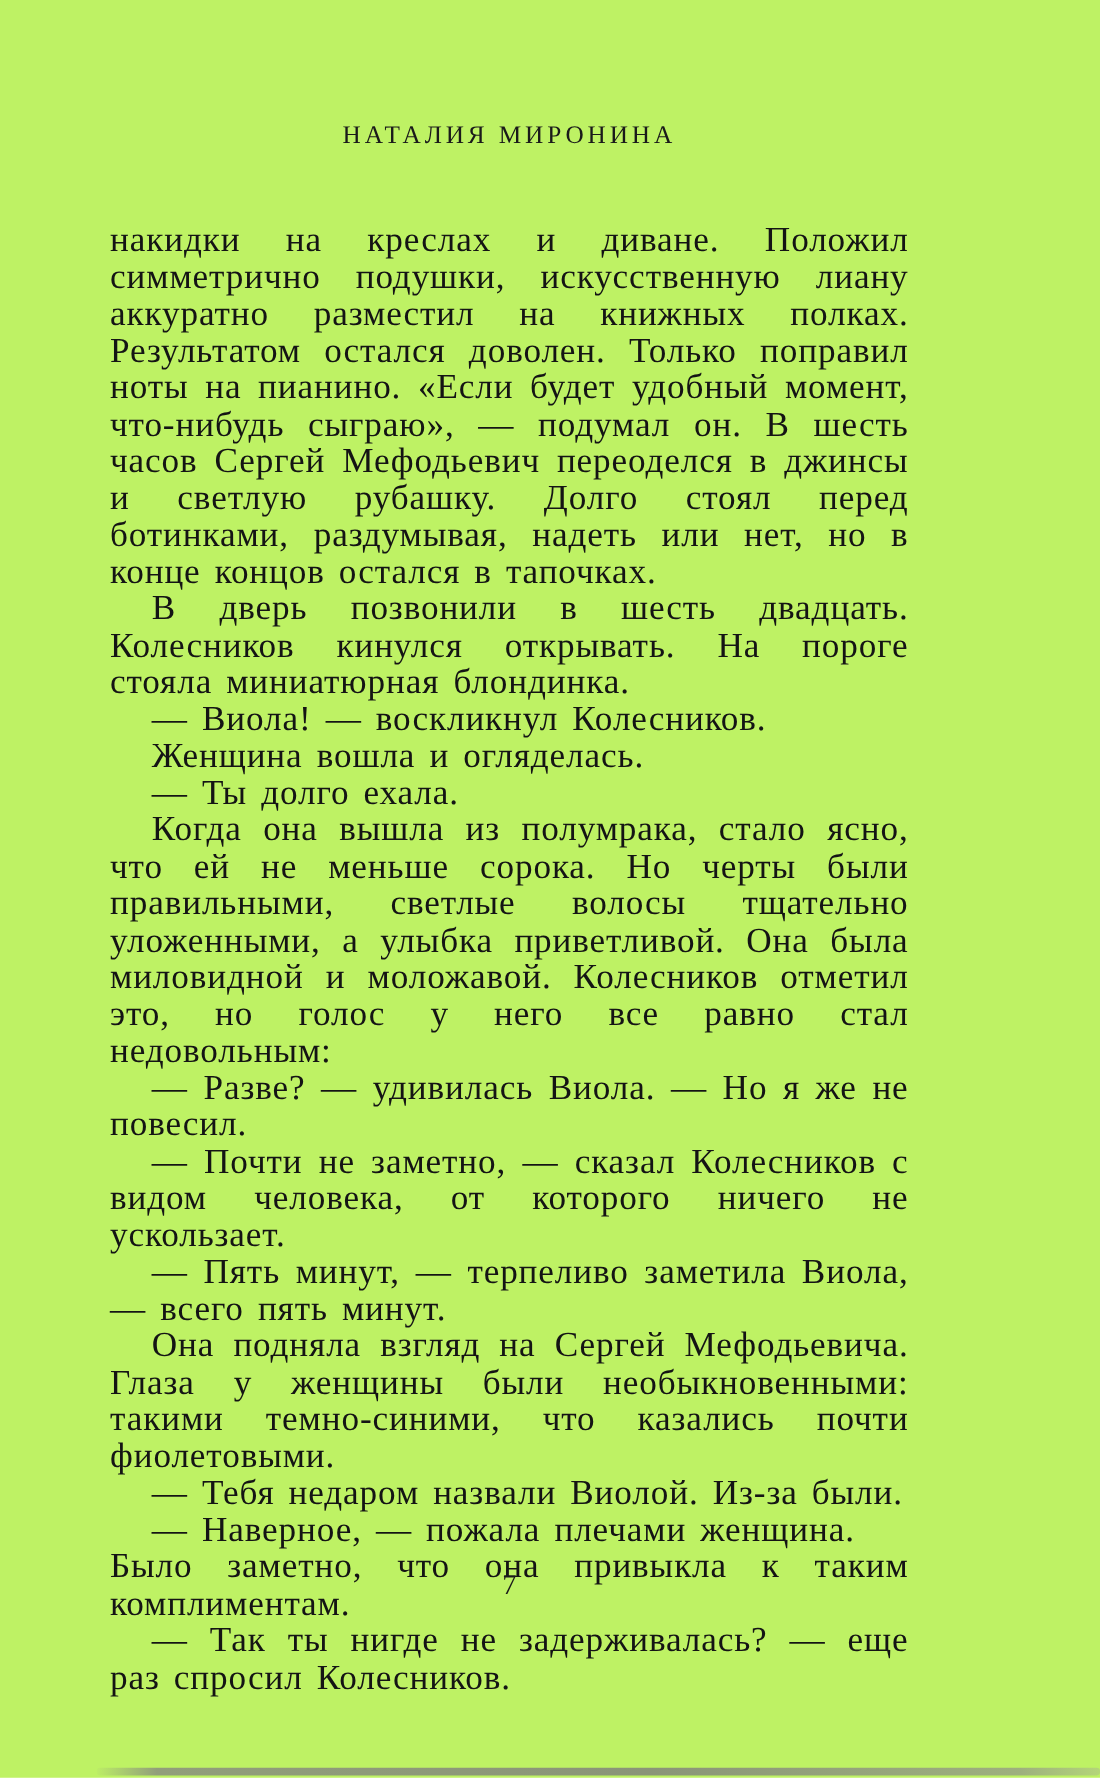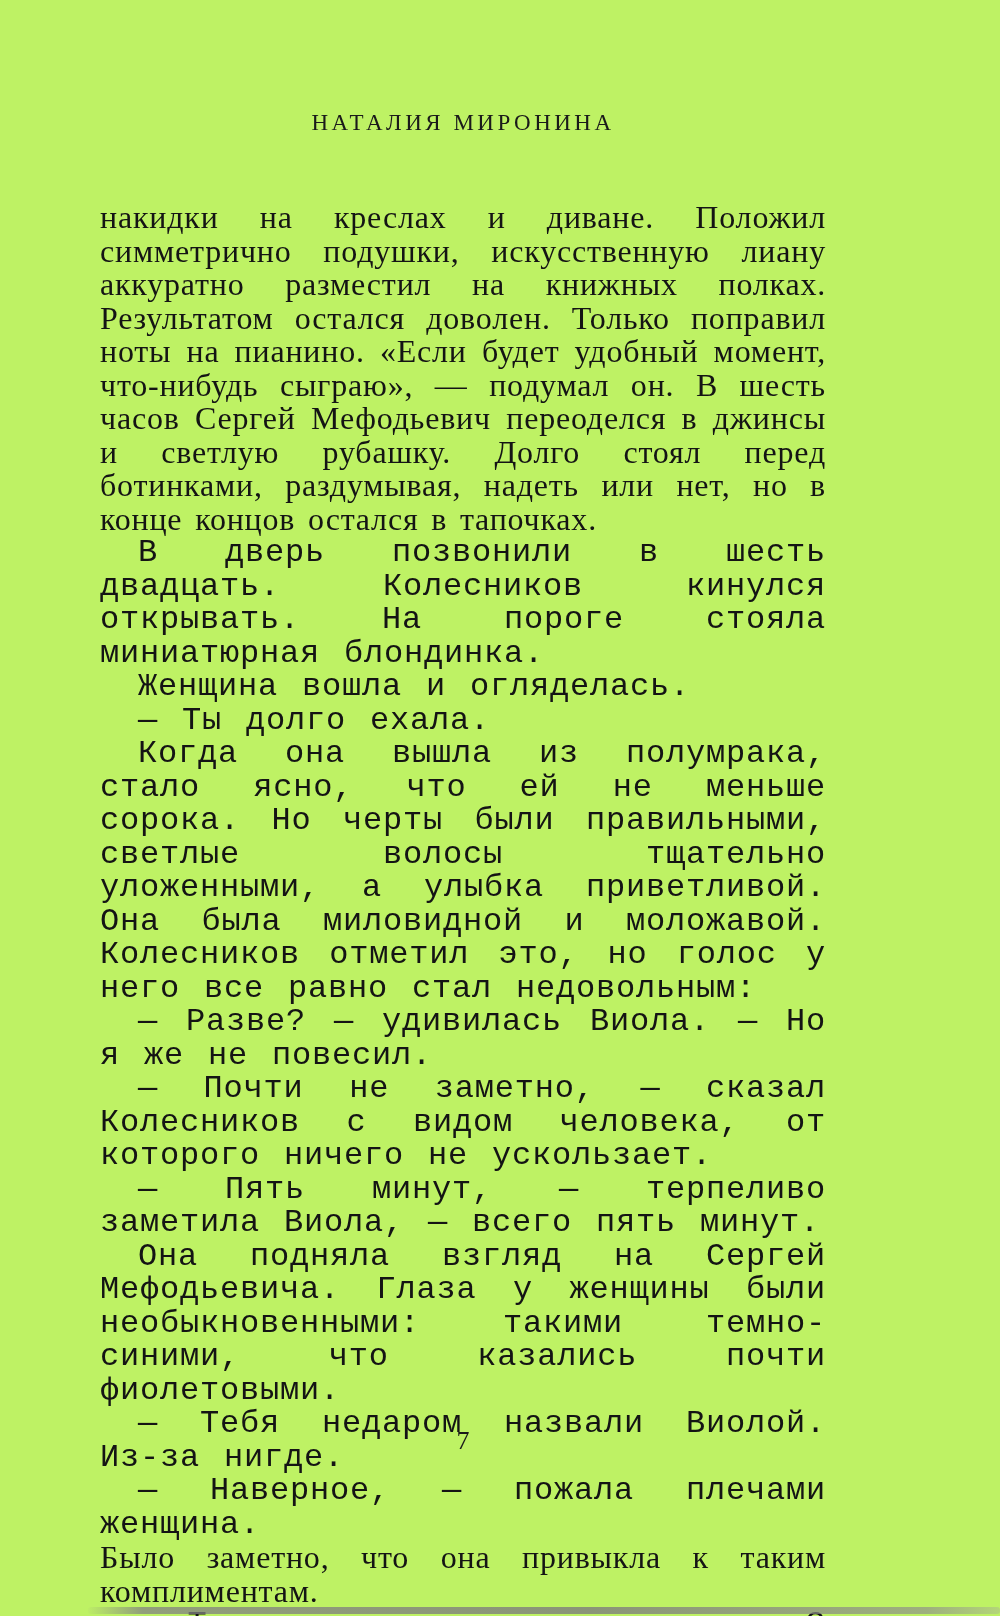--- a/index.html
+++ b/index.html
@@ -42,21 +42,20 @@
     color: #141414;
     margin-top: 20px;
   }
   .para {
     margin: 0;
     padding: 0;
     text-indent: 0;
   }
   .para.indent {
     text-indent: 38px;
-    font-family: Liberation Mono, monospace;
   }
   .page-number {
     position: absolute;
     top: 1426px;
     left: 100px;
     width: 726px;
     text-align: center;
     font-size: 26px;
     color: #1a1a1a;
   }
@@ -77,28 +76,29 @@
 </style>
 </head>
 <body>
 
 <div class="page">
   <div class="running-header">НАТАЛИЯ МИРОНИНА</div>
 
   <div class="body-text">
       <p class="para">накидки на креслах и диване. Положил симметрично подушки, искусственную лиану аккуратно разместил на книжных полках. Результатом остался доволен. Только поправил ноты на пианино. «Если будет удобный момент, что-нибудь сыграю», — подумал он. В шесть часов Сергей Мефодьевич переоделся в джинсы и светлую рубашку. Долго стоял перед ботинками, раздумывая, надеть или нет, но в конце концов остался в тапочках.</p>
       <p class="para indent">В дверь позвонили в шесть двадцать. Колесников кинулся открывать. На пороге стояла миниатюрная блондинка.</p>
+      <p class="para indent">— Виола! — воскликнул Колесников.</p>
       <p class="para indent">Женщина вошла и огляделась.</p>
       <p class="para indent">— Ты долго ехала.</p>
       <p class="para indent">Когда она вышла из полумрака, стало ясно, что ей не меньше сорока. Но черты были правильными, светлые волосы тщательно уложенными, а улыбка приветливой. Она была миловидной и моложавой. Колесников отметил это, но голос у него все равно стал недовольным:</p>
       <p class="para indent">— Разве? — удивилась Виола. — Но я же не повесил.</p>
       <p class="para indent">— Почти не заметно, — сказал Колесников с видом человека, от которого ничего не ускользает.</p>
       <p class="para indent">— Пять минут, — терпеливо заметила Виола, — всего пять минут.</p>
       <p class="para indent">Она подняла взгляд на Сергей Мефодьевича. Глаза у женщины были необыкновенными: такими темно-синими, что казались почти фиолетовыми.</p>
-      <p class="para indent">— Тебя недаром назвали Виолой. Из-за нигде.</p>
+      <p class="para indent">— Тебя недаром назвали Виолой. Из-за были.</p>
       <p class="para indent">— Наверное, — пожала плечами женщина.</p>
       <p class="para">Было заметно, что она привыкла к таким комплиментам.</p>
       <p class="para indent">— Так ты нигде не задерживалась? — еще раз спросил Колесников.</p>
     </div>
 
   <div class="page-number">7</div>
 
   <div class="page-edge-shadow"></div>
 </div>
 

